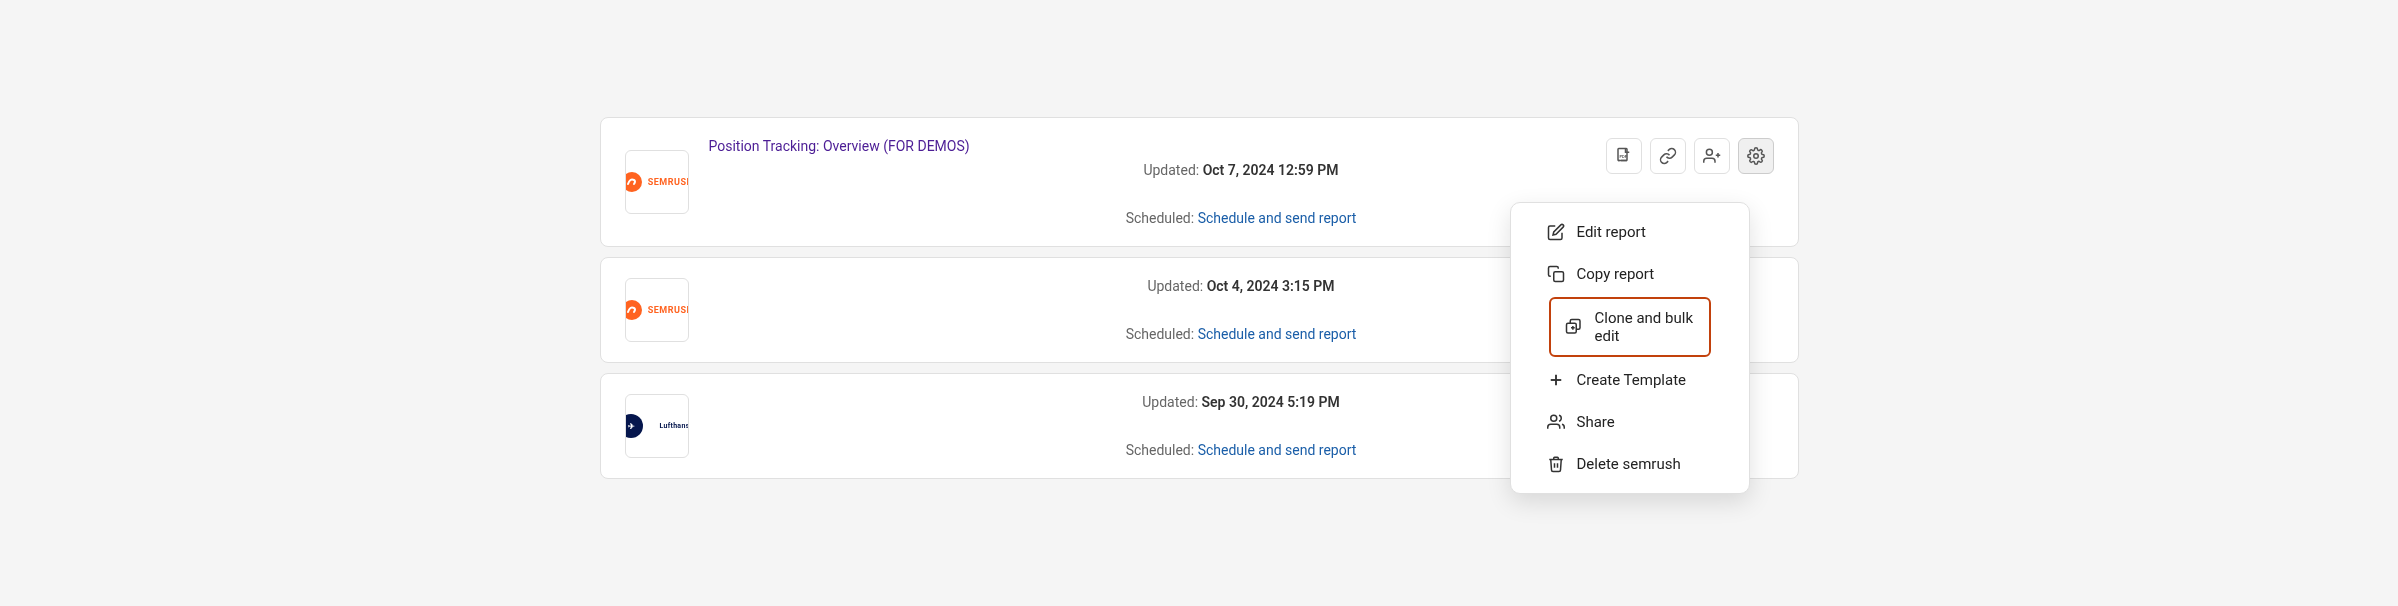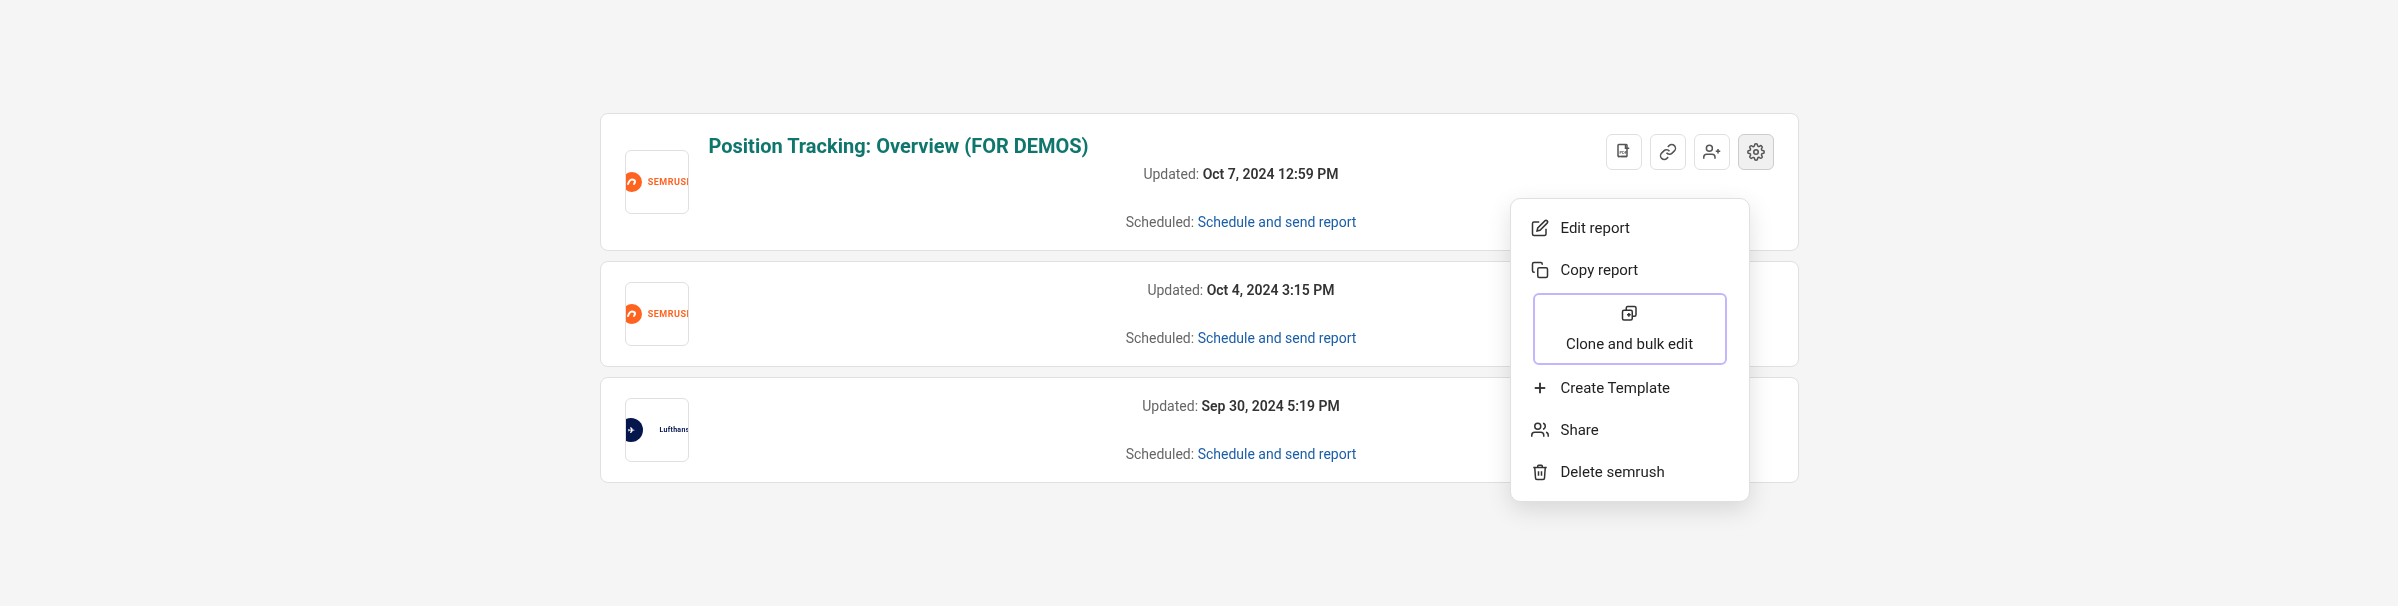--- a/index.html
+++ b/index.html
@@ -83,23 +83,23 @@
       font-size: 7px;
       font-weight: 700;
       color: #05164d;
       letter-spacing: 0.3px;
       padding-left: 12px;
     }
     .report-info {
       flex: 1;
     }
     .report-title {
-      font-size: 20px;
-      font-weight: 700;
-      color: #0f766e;
+      font-size: 14px;
+      font-weight: 400;
+      color: #4c1d95;
       margin-bottom: 8px;
       cursor: pointer;
       text-decoration: none;
     }
     .report-meta {
       font-size: 14px;
       color: #666;
       display: flex;
       align-items: center;
       gap: 32px;
@@ -144,38 +144,37 @@
     .dropdown-menu {
       position: absolute;
       top: 64px;
       right: 24px;
       background: #fff;
       border: 1px solid #e0e0e0;
       border-radius: 10px;
       box-shadow: 0 8px 24px rgba(0,0,0,0.12);
       width: 240px;
       z-index: 100;
-      padding: 8px 0;
+      padding: 8px 16px;
     }
     .dropdown-item {
       display: flex;
       align-items: center;
       gap: 12px;
       padding: 12px 20px;
       cursor: pointer;
       font-size: 15px;
       color: #222;
       transition: background 0.15s;
     }
     .dropdown-item.highlighted {
-      border: 2px solid #c4b5fd;
+      border: 2px solid #c2410c;
       border-radius: 6px;
       margin: 2px 22px;
       padding: 10px 14px;
-      flex-direction: column;
     }
     
     .icon-svg {
       width: 18px;
       height: 18px;
       flex-shrink: 0;
     }
   </style>
 </head>
 <body>

